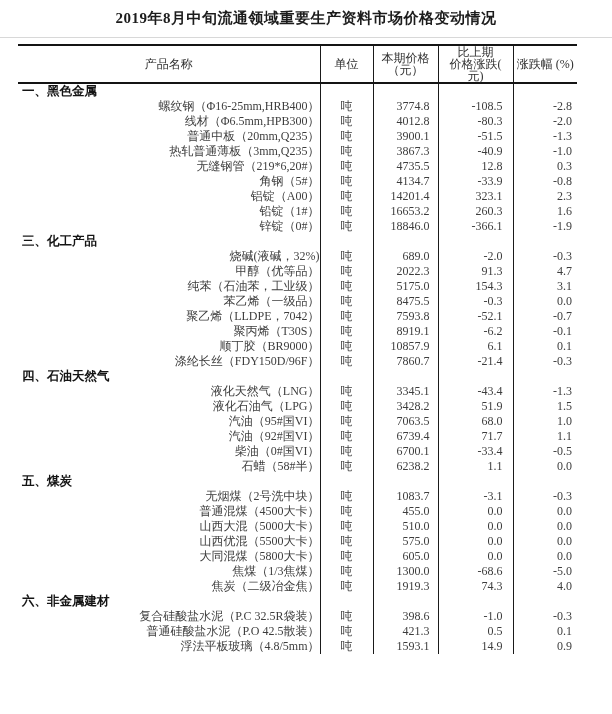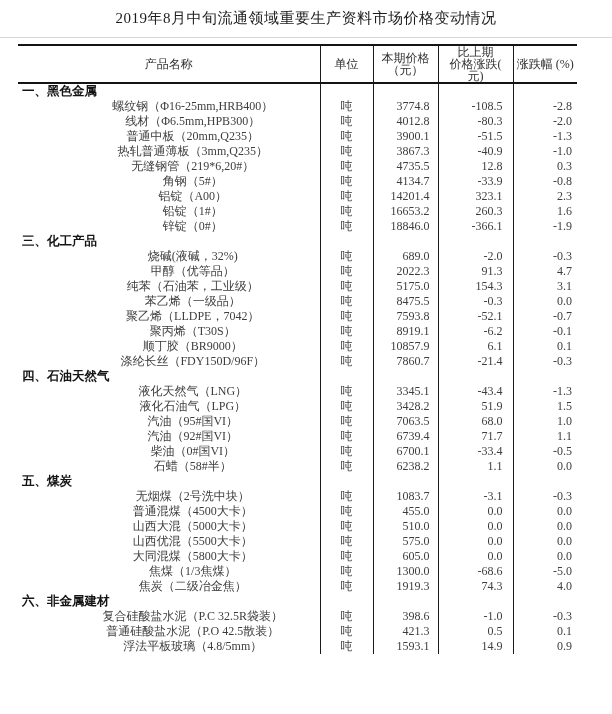--- a/index.html
+++ b/index.html
@@ -13,21 +13,21 @@
     overflow: hidden;
     font-family: "Liberation Serif", "DejaVu Serif", serif;
   }
   .page-title {
     width: 612px;
     height: 37px;
     box-sizing: border-box;
     padding-top: 9px;
     text-align: center;
     font-size: 15px;
-    font-weight: normal;
+    font-weight: bold;
     color: #1c1c1c;
     letter-spacing: 0.5px;
   }
   .top-divider {
     width: 612px;
     border-top: 1px solid #d8d8d8;
     height: 0;
   }
   table.price-table {
     border-collapse: collapse;
@@ -60,21 +60,21 @@
   .price-table td {
     font-size: 12px;
     line-height: 15px;
     color: #3d3d3d;
     padding: 0;
     white-space: nowrap;
     overflow: hidden;
     vertical-align: middle;
   }
   .price-table td.name {
-    text-align: center;
+    text-align: right;
     padding-left: 48px;
   }
   .price-table td.section-label {
     text-align: left;
     padding-left: 4px;
     font-weight: bold;
     color: #141414;
     font-size: 12.5px;
   }
   .price-table td.unit {

